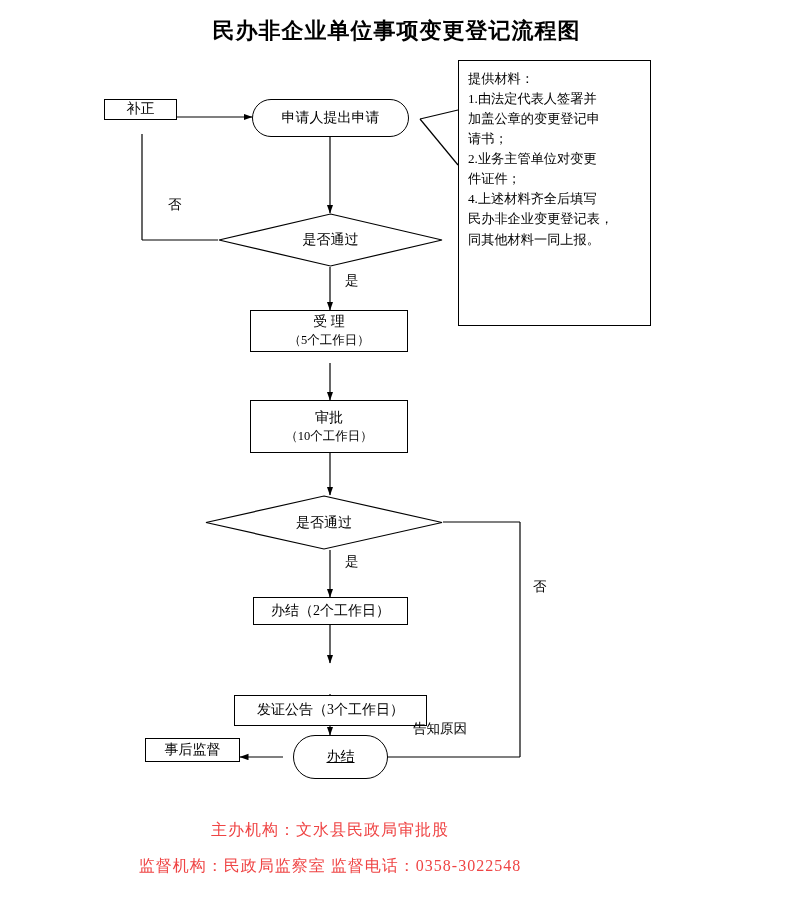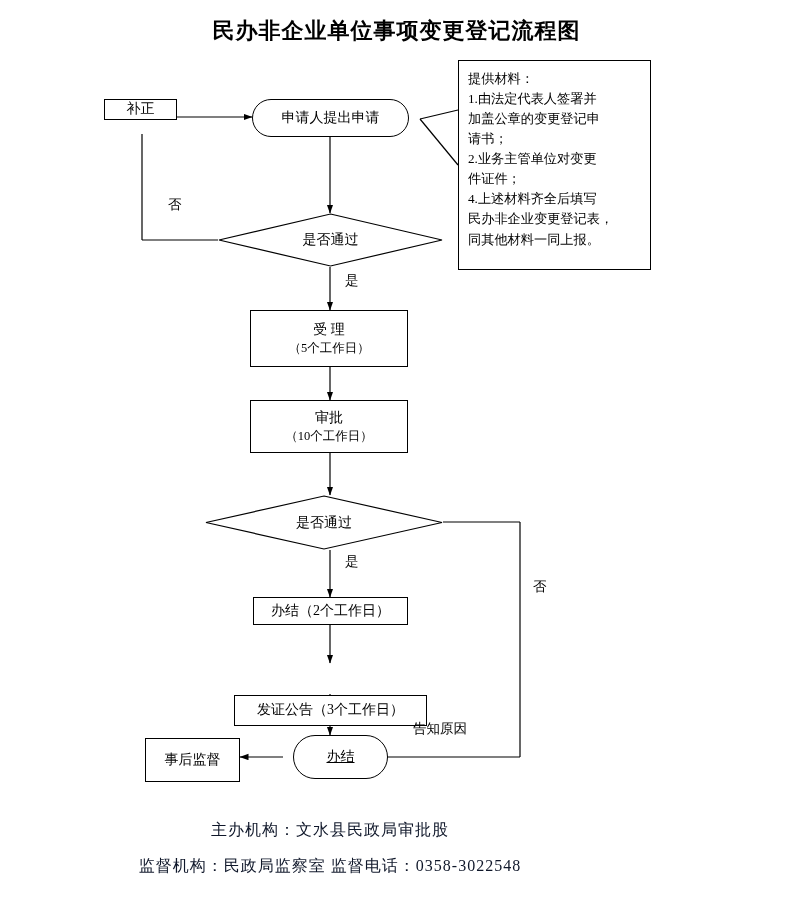--- a/index.html
+++ b/index.html
@@ -86,21 +86,21 @@
     position: absolute;
     font-size: 13.5px;
     white-space: nowrap;
   }
 
   .footer {
     position: absolute;
     left: 0;
     width: 660px;
     text-align: center;
-    color: #0f172a;
+    color: #ef4444;
     font-size: 16px;
     letter-spacing: 1px;
   }
 </style>
 </head>
 <body>
 
 <div id="canvas">
 
   <div id="title">民办非企业单位事项变更登记流程图</div>
@@ -151,21 +151,21 @@
     <span>申请人提出申请</span>
   </div>
 
   <div class="diamond-wrap" style="left:218px; top:213px; width:225px; height:54px;">
     <svg width="225" height="54" viewBox="0 0 225 54">
       <polygon points="112.5,1 224,27 112.5,53 1,27" fill="#ffffff" stroke="#000000" stroke-width="1.2"></polygon>
     </svg>
     <div class="diamond-label">是否通过</div>
   </div>
 
-  <div class="node rect" style="left:250px; top:310px; width:158px; height:57px;">
+  <div class="node rect" style="left:250px; top:310px; width:158px; height:42px;">
     <span>受 理</span>
     <span class="line2">（5个工作日）</span>
   </div>
 
   <div class="node rect" style="left:250px; top:400px; width:158px; height:53px;">
     <span>审批</span>
     <span class="line2">（10个工作日）</span>
   </div>
 
   <div class="diamond-wrap" style="left:205px; top:495px; width:238px; height:55px;">
@@ -176,29 +176,29 @@
   </div>
 
   <div class="node rect" style="left:253px; top:597px; width:155px; height:28px;">
     <span>办结（2个工作日）</span>
   </div>
 
   <div class="node rect" style="left:234px; top:695px; width:193px; height:31px;">
     <span>发证公告（3个工作日）</span>
   </div>
 
-  <div class="node rect" style="left:145px; top:738px; width:95px; height:44px;font-family:Liberation Serif, serif;">
+  <div class="node rect" style="left:145px; top:738px; width:95px; height:24px;font-family:Liberation Serif, serif;">
     <span>事后监督</span>
   </div>
 
   <div class="node stadium" style="left:293px; top:735px; width:95px; height:44px;text-decoration:underline;">
     <span>办结</span>
   </div>
 
-  <div class="note" style="left:458px; top:60px; width:193px; height:210px;">
+  <div class="note" style="left:458px; top:60px; width:193px; height:266px;">
     <div>提供材料：</div>
     <div>1.由法定代表人签署并</div>
     <div>加盖公章的变更登记申</div>
     <div>请书；</div>
     <div>2.业务主管单位对变更</div>
     <div>件证件；</div>
     <div>4.上述材料齐全后填写</div>
     <div>民办非企业变更登记表，</div>
     <div>同其他材料一同上报。</div>
   </div>

